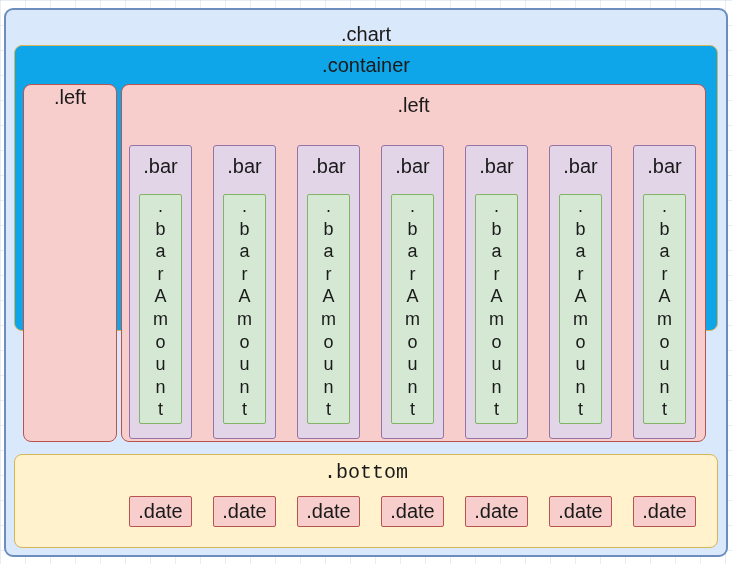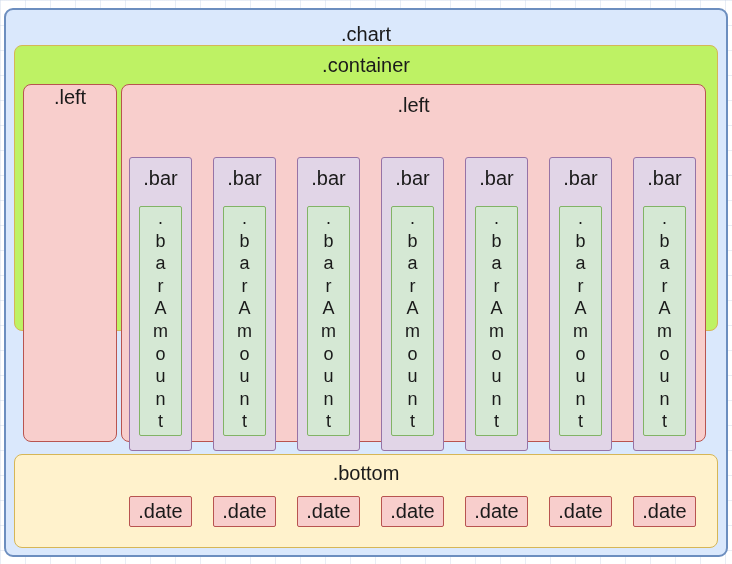--- a/index.html
+++ b/index.html
@@ -33,21 +33,21 @@
     background: #dae8fc;
     border: 2px solid #6c8ebf;
     border-radius: 9px;
   }
   .chart-box > .box-label { padding-top: 12px; }
   
   .container-box {
     position: absolute;
     left: 8px; top: 35px;
     width: 704px; height: 286px;
-    background: #bef264;
+    background: #0ea5e9;
     border: 1.5px solid #d6b656;
     border-radius: 8px;
   }
   .container-box > .box-label { padding-top: 7px; }
   
   .left-box {
     position: absolute;
     left: 8px; top: 38px;
     width: 94px; height: 358px;
     background: #f8cecc;
@@ -59,21 +59,21 @@
     position: absolute;
     left: 106px; top: 38px;
     width: 585px; height: 358px;
     background: #f8cecc;
     border: 1.5px solid #b85450;
     border-radius: 8px;
   }
   .graph-box > .box-label { padding-top: 8px; }
   .bars-row {
     position: absolute;
-    left: 7px; top: 72px;
+    left: 7px; top: 60px;
     width: 567px; height: 294px;
     display: flex;
     justify-content: space-between;
     gap: 12px;
   }
   .bar-box {
     width: 63px; height: 294px;
     background: #e1d5e7;
     border: 1.5px solid #9673a6;
     border-radius: 3px;
@@ -104,21 +104,21 @@
   }
   
   .bottom-box {
     position: absolute;
     left: 8px; top: 444px;
     width: 704px; height: 94px;
     background: #fff2cc;
     border: 1.5px solid #d6b656;
     border-radius: 8px;
   }
-  .bottom-box > .box-label { padding-top: 6px; }
+  .bottom-box > .box-label { padding-top: 6px; font-family: Liberation Mono, monospace; }
   .dates-row {
     position: absolute;
     left: 114px; top: 41px;
     width: 567px; height: 43px;
     display: flex;
     justify-content: space-between;
   }
   .date-box {
     width: 63px; height: 31px;
     background: #f8cecc;

